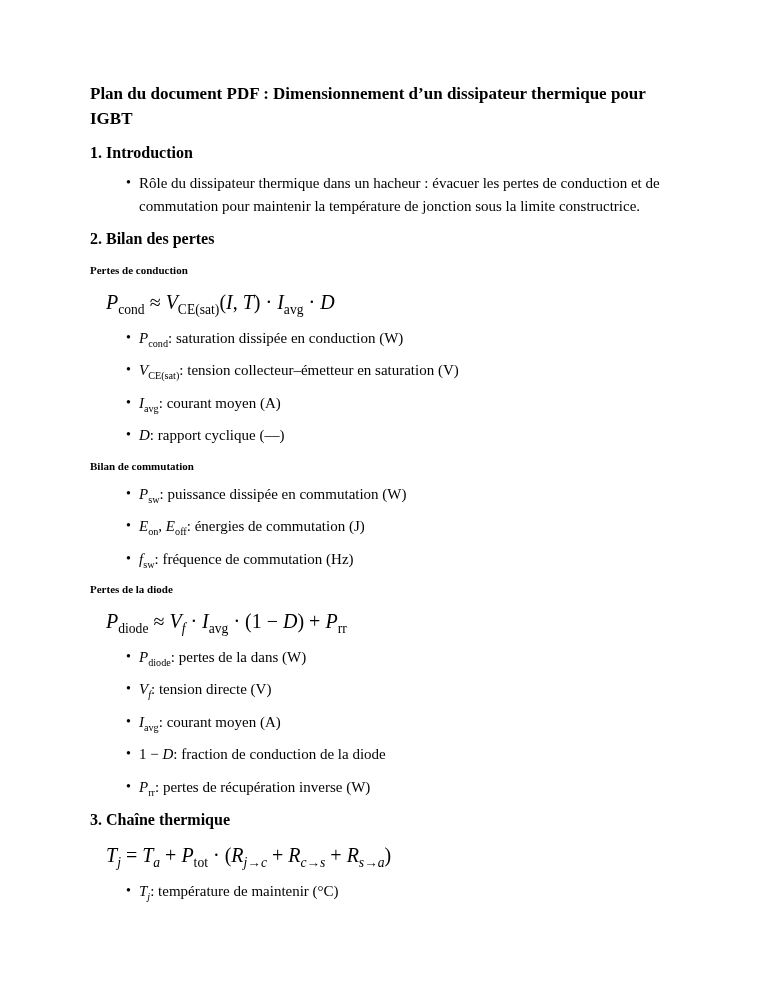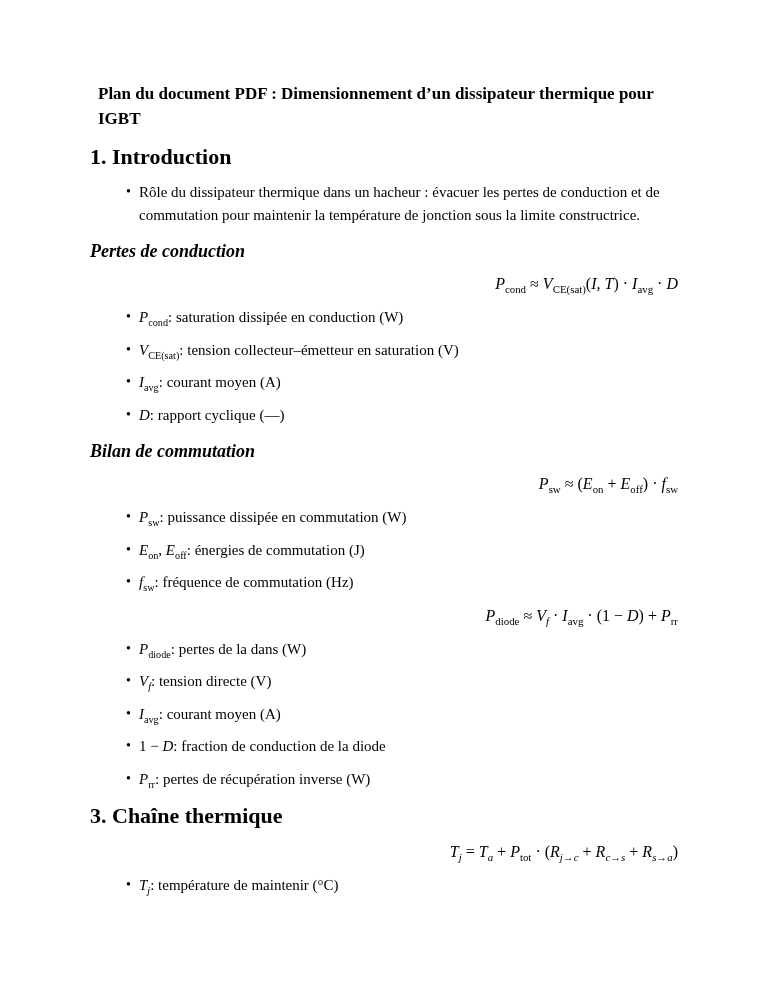--- a/index.html
+++ b/index.html
@@ -20,34 +20,33 @@
     box-sizing: border-box;
     width: 768px;
     height: 994px;
     padding: 82px 90px 0 90px;
     background: #ffffff;
   }
   .doc-title {
     font-size: 17px;
     font-weight: bold;
     line-height: 1.45;
-    margin: 0 0 4px 8px;
+    margin: 0 0 4px 0;
   }
   .heading {
-    font-size: 22px;
+    font-size: 16px;
     font-weight: bold;
     margin: 10px 0 8px 0;
     line-height: 1.45;
   }
   .subheading {
-    font-size: 18px;
+    font-size: 11px;
     font-weight: bold;
     margin: 12px 0 8px 0;
     line-height: 1.45;
-    font-style: italic;
   }
   ul.bullets {
     list-style: none;
     margin: 0 0 2px 0;
     padding: 0;
   }
   ul.bullets li {
     display: flex;
     padding-left: 36px;
     margin: 0 0 10px 0;
@@ -55,22 +54,22 @@
   .marker {
     flex: none;
     width: 13px;
     font-size: 14px;
   }
   .li-text {
     flex: 1;
     max-width: 539px;
   }
   .formula {
-    text-align: right;
-    font-size: 16px;
+    text-align: left;
+    font-size: 20px;
     margin: 2px 0 10px 0;
     padding-left: 16px;
     line-height: 1.5;
   }
   .mi {
     font-style: italic;
   }
   sub.msub {
     font-size: 68%;
     line-height: 0;
@@ -82,20 +81,21 @@
 <div class="page">
   <div class="doc-title">Plan du document PDF : Dimensionnement d’un dissipateur thermique pour IGBT</div>
   <div>
       <div class="heading">1. Introduction</div>
       <ul class="bullets">
         <li>
           <span class="marker">•</span>
           <div class="li-text"><span>Rôle du dissipateur thermique dans un hacheur : évacuer les pertes de conduction et de commutation pour maintenir la température de jonction sous la limite constructrice.</span></div>
         </li>
       </ul>
+      <div class="heading">2. Bilan des pertes</div>
       <div class="subheading">Pertes de conduction</div>
       <div class="formula"><span class="mi">P</span><sub class="msub">cond</sub><span> ≈ </span><span class="mi">V</span><sub class="msub">CE(sat)</sub><span>(</span><span class="mi">I</span><span>, </span><span class="mi">T</span><span>) · </span><span class="mi">I</span><sub class="msub">avg</sub><span> · </span><span class="mi">D</span></div>
       <ul class="bullets">
         <li>
           <span class="marker">•</span>
           <div class="li-text"><span class="mi">P</span><sub class="msub">cond</sub><span>: saturation dissipée en conduction (W)</span></div>
         </li>
         <li>
           <span class="marker">•</span>
           <div class="li-text"><span class="mi">V</span><sub class="msub">CE(sat)</sub><span>: tension collecteur–émetteur en saturation (V)</span></div>
@@ -103,35 +103,35 @@
         <li>
           <span class="marker">•</span>
           <div class="li-text"><span class="mi">I</span><sub class="msub">avg</sub><span>: courant moyen (A)</span></div>
         </li>
         <li>
           <span class="marker">•</span>
           <div class="li-text"><span class="mi">D</span><span>: rapport cyclique (—)</span></div>
         </li>
       </ul>
       <div class="subheading">Bilan de commutation</div>
-      <div class="formula"><span class="mi">P</span><sub class="msub">sw</sub><span> ≈ (</span><span class="mi">E</span><sub class="msub">on</sub><span> + </span><span class="mi">E</span><sub class="msub">off</sub><span>) · </span><span class="mi">f</span><sub class="msub">sw</sub></div>
       <ul class="bullets">
         <li>
           <span class="marker">•</span>
           <div class="li-text"><span class="mi">P</span><sub class="msub">sw</sub><span>: puissance dissipée en commutation (W)</span></div>
         </li>
         <li>
           <span class="marker">•</span>
           <div class="li-text"><span class="mi">E</span><sub class="msub">on</sub><span>, </span><span class="mi">E</span><sub class="msub">off</sub><span>: énergies de commutation (J)</span></div>
         </li>
         <li>
           <span class="marker">•</span>
           <div class="li-text"><span class="mi">f</span><sub class="msub">sw</sub><span>: fréquence de commutation (Hz)</span></div>
         </li>
       </ul>
+      <div class="subheading">Pertes de la diode</div>
       <div class="formula"><span class="mi">P</span><sub class="msub">diode</sub><span> ≈ </span><span class="mi">V</span><sub class="msub mi">f</sub><span> · </span><span class="mi">I</span><sub class="msub">avg</sub><span> · (1 − </span><span class="mi">D</span><span>) + </span><span class="mi">P</span><sub class="msub">rr</sub></div>
       <ul class="bullets">
         <li>
           <span class="marker">•</span>
           <div class="li-text"><span class="mi">P</span><sub class="msub">diode</sub><span>: pertes de la dans (W)</span></div>
         </li>
         <li>
           <span class="marker">•</span>
           <div class="li-text"><span class="mi">V</span><sub class="msub mi">f</sub><span>: tension directe (V)</span></div>
         </li>

